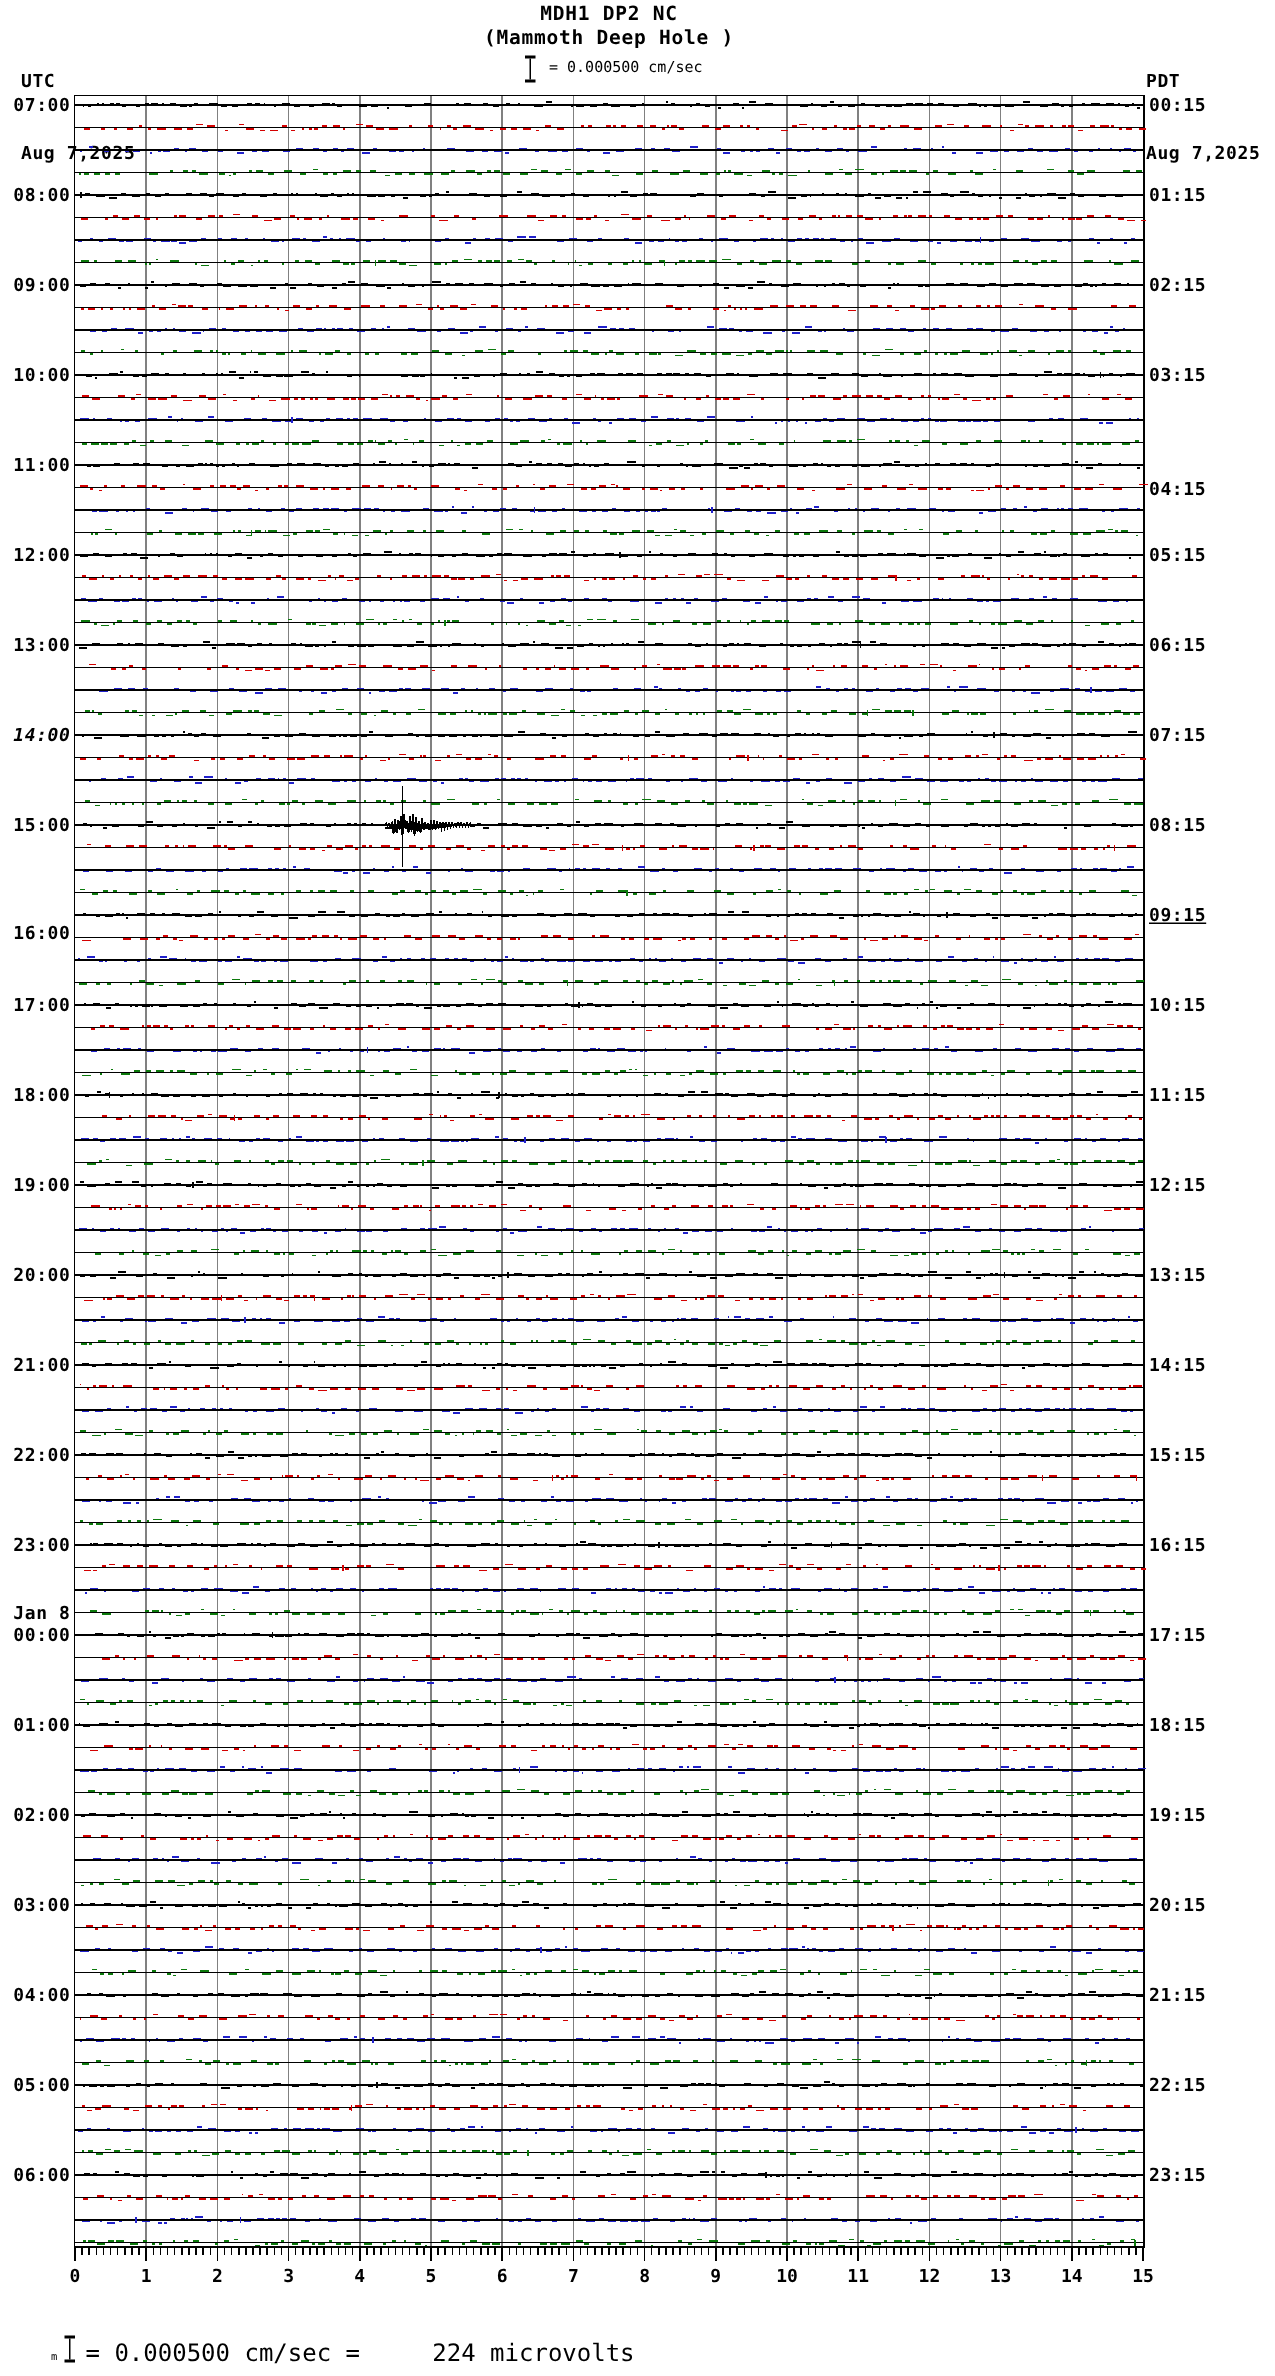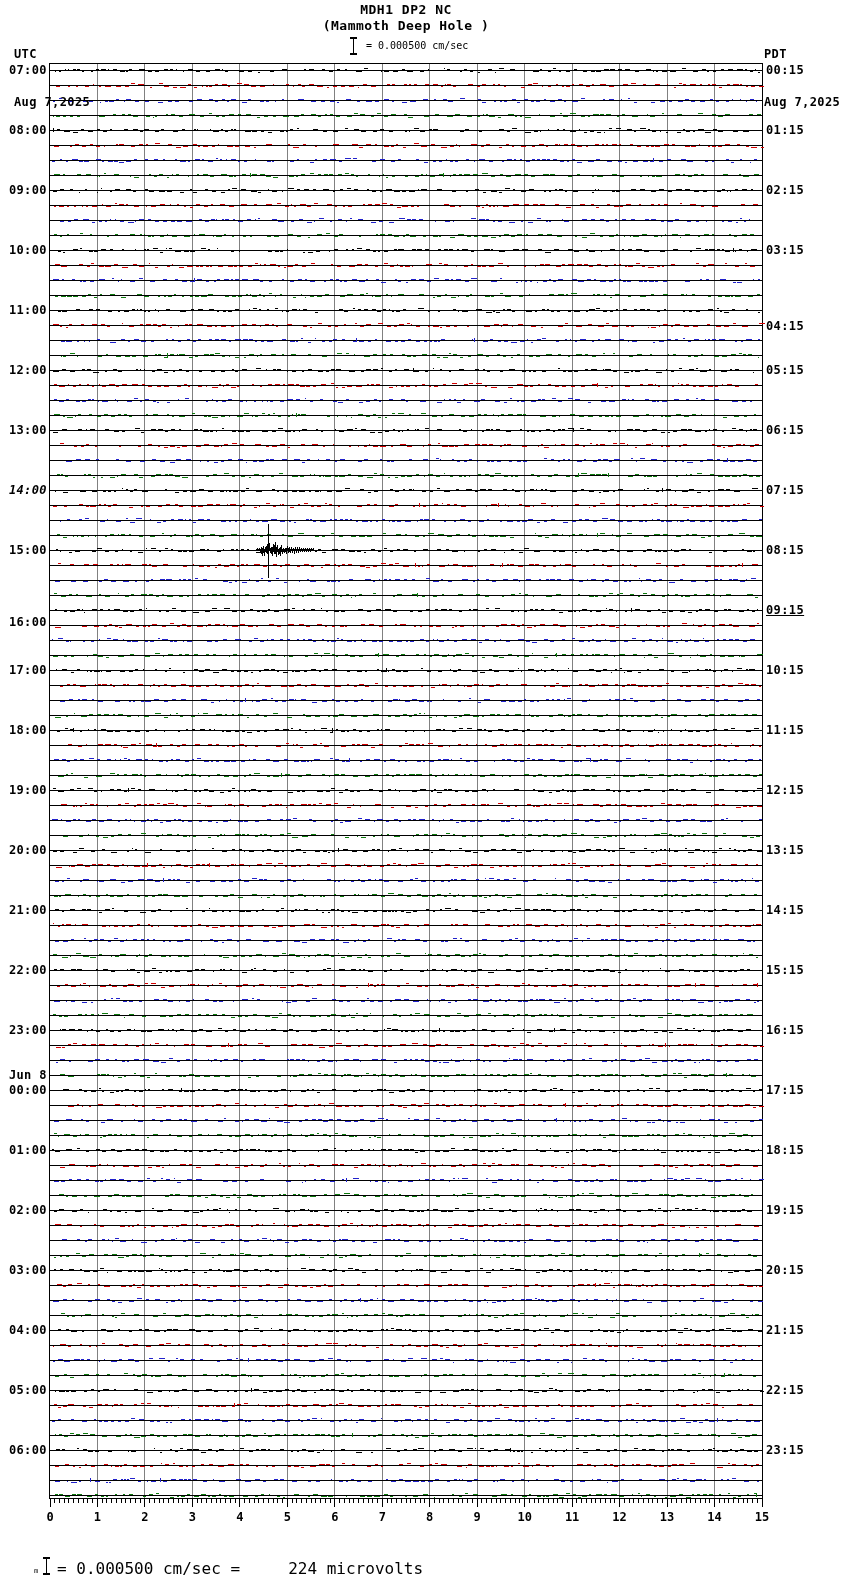--- a/index.html
+++ b/index.html
@@ -420,21 +420,21 @@
       <div class="hlabel hl-left" style="top: 483px; font-style: italic;">14:00</div>
       <div class="hlabel hl-left" style="top: 543px;">15:00</div>
       <div class="hlabel hl-left" style="top: 615px;">16:00</div>
       <div class="hlabel hl-left" style="top: 663px;">17:00</div>
       <div class="hlabel hl-left" style="top: 723px;">18:00</div>
       <div class="hlabel hl-left" style="top: 783px;">19:00</div>
       <div class="hlabel hl-left" style="top: 843px;">20:00</div>
       <div class="hlabel hl-left" style="top: 903px;">21:00</div>
       <div class="hlabel hl-left" style="top: 963px;">22:00</div>
       <div class="hlabel hl-left" style="top: 1023px;">23:00</div>
-      <div class="hlabel hl-left" style="top: 1068px;">Jun 8</div>
+      <div class="hlabel hl-left" style="top: 1068px;">Jan 8</div>
       <div class="hlabel hl-left" style="top: 1083px;">00:00</div>
       <div class="hlabel hl-left" style="top: 1143px;">01:00</div>
       <div class="hlabel hl-left" style="top: 1203px;">02:00</div>
       <div class="hlabel hl-left" style="top: 1263px;">03:00</div>
       <div class="hlabel hl-left" style="top: 1323px;">04:00</div>
       <div class="hlabel hl-left" style="top: 1383px;">05:00</div>
       <div class="hlabel hl-left" style="top: 1443px;">06:00</div>
     </div>
   <div id="right-labels">
       <div class="hlabel hl-right" style="top: 63px;">00:15</div>

